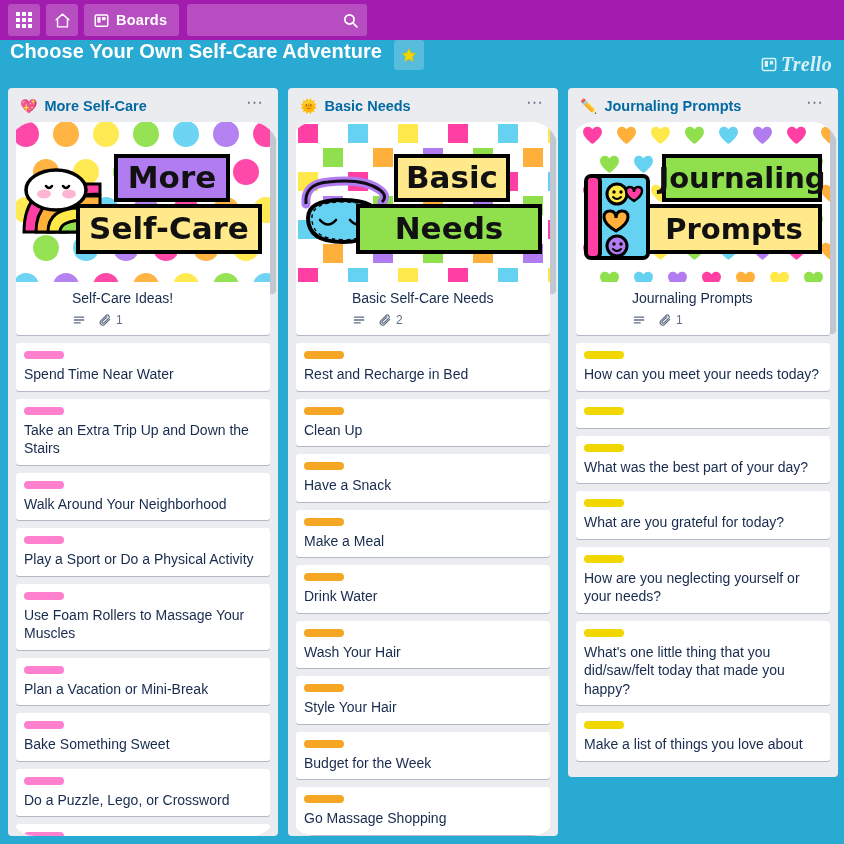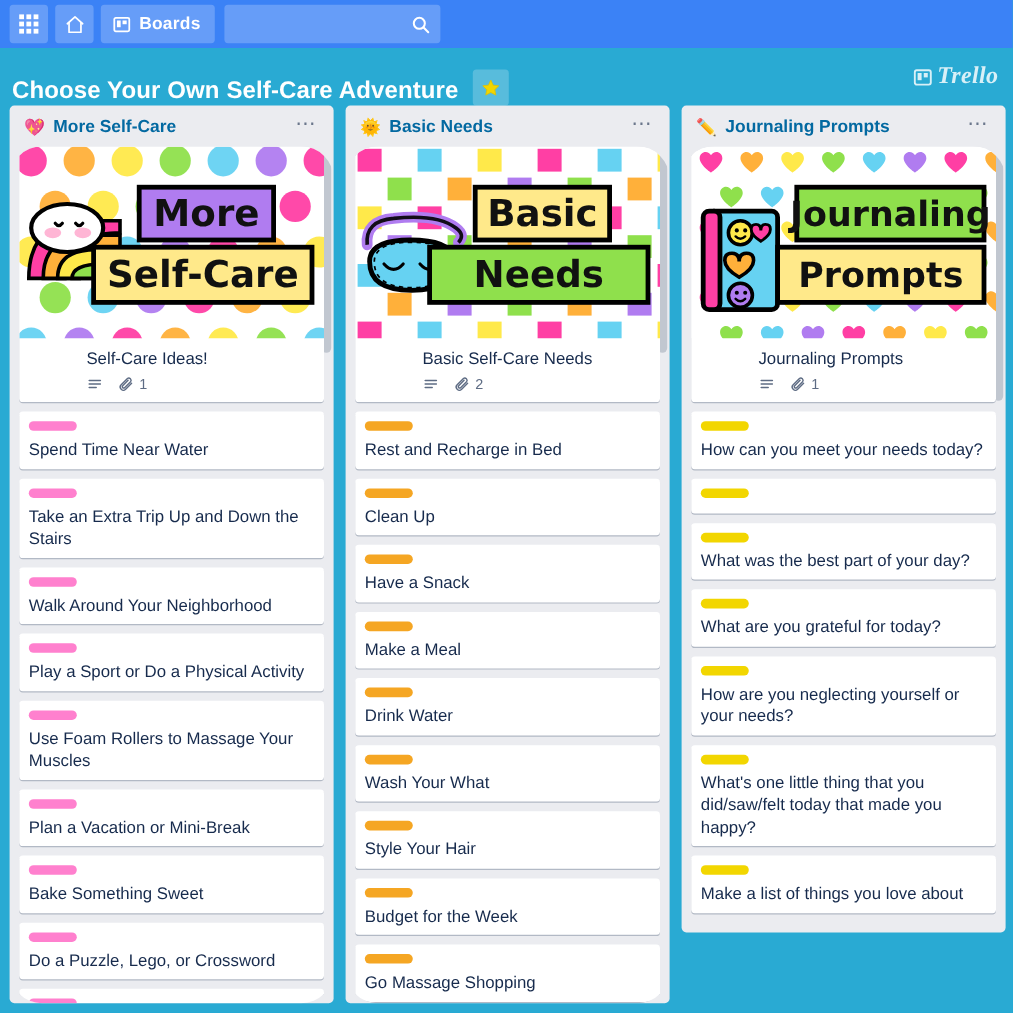--- a/index.html
+++ b/index.html
@@ -6,21 +6,21 @@
   html, body {
     width: 844px; height: 844px;
     font-family: "Liberation Sans", sans-serif;
     background: #29AAD3;
     overflow: hidden;
   }
 
   
   .topnav {
     height: 40px; width: 100%;
-    background: #3b82f6;
+    background: #a21caf;
     display: flex; align-items: center;
     padding: 0 8px; gap: 6px;
     position: relative;
   }
   .nav-btn {
     background: rgba(255,255,255,0.22);
     border-radius: 3px;
     height: 32px; min-width: 32px;
     display: flex; align-items: center; justify-content: center;
     color: #fff; gap: 7px;
@@ -50,21 +50,21 @@
     margin-top: 44px;
   }
   .logo .word {
     font-family: "Liberation Serif", serif;
     font-style: italic; font-weight: bold; font-size: 20px;
     letter-spacing: .3px;
   }
 
   
   .board-header {
-    height: 48px; display: flex; align-items: flex-end;
+    height: 48px; display: flex; align-items: flex-start;
     padding: 0 10px; gap: 12px;
   }
   .board-title {
     color: #fff; font-size: 20px; font-weight: bold;
     letter-spacing: .1px;
   }
   .star-btn {
     width: 30px; height: 30px; border-radius: 3px;
     background: rgba(255,255,255,0.22);
     display: flex; align-items: center; justify-content: center;
@@ -433,21 +433,21 @@
       <div class="card">
         <div class="label-chip" style="background:#F5A623"></div>
         <div class="card-title">Make a Meal</div>
       </div>
       <div class="card">
         <div class="label-chip" style="background:#F5A623"></div>
         <div class="card-title">Drink Water</div>
       </div>
       <div class="card">
         <div class="label-chip" style="background:#F5A623"></div>
-        <div class="card-title">Wash Your What</div>
+        <div class="card-title">Wash Your Hair</div>
       </div>
       <div class="card">
         <div class="label-chip" style="background:#F5A623"></div>
         <div class="card-title">Style Your Hair</div>
       </div>
       <div class="card">
         <div class="label-chip" style="background:#F5A623"></div>
         <div class="card-title">Budget for the Week</div>
       </div>
       <div class="card">

